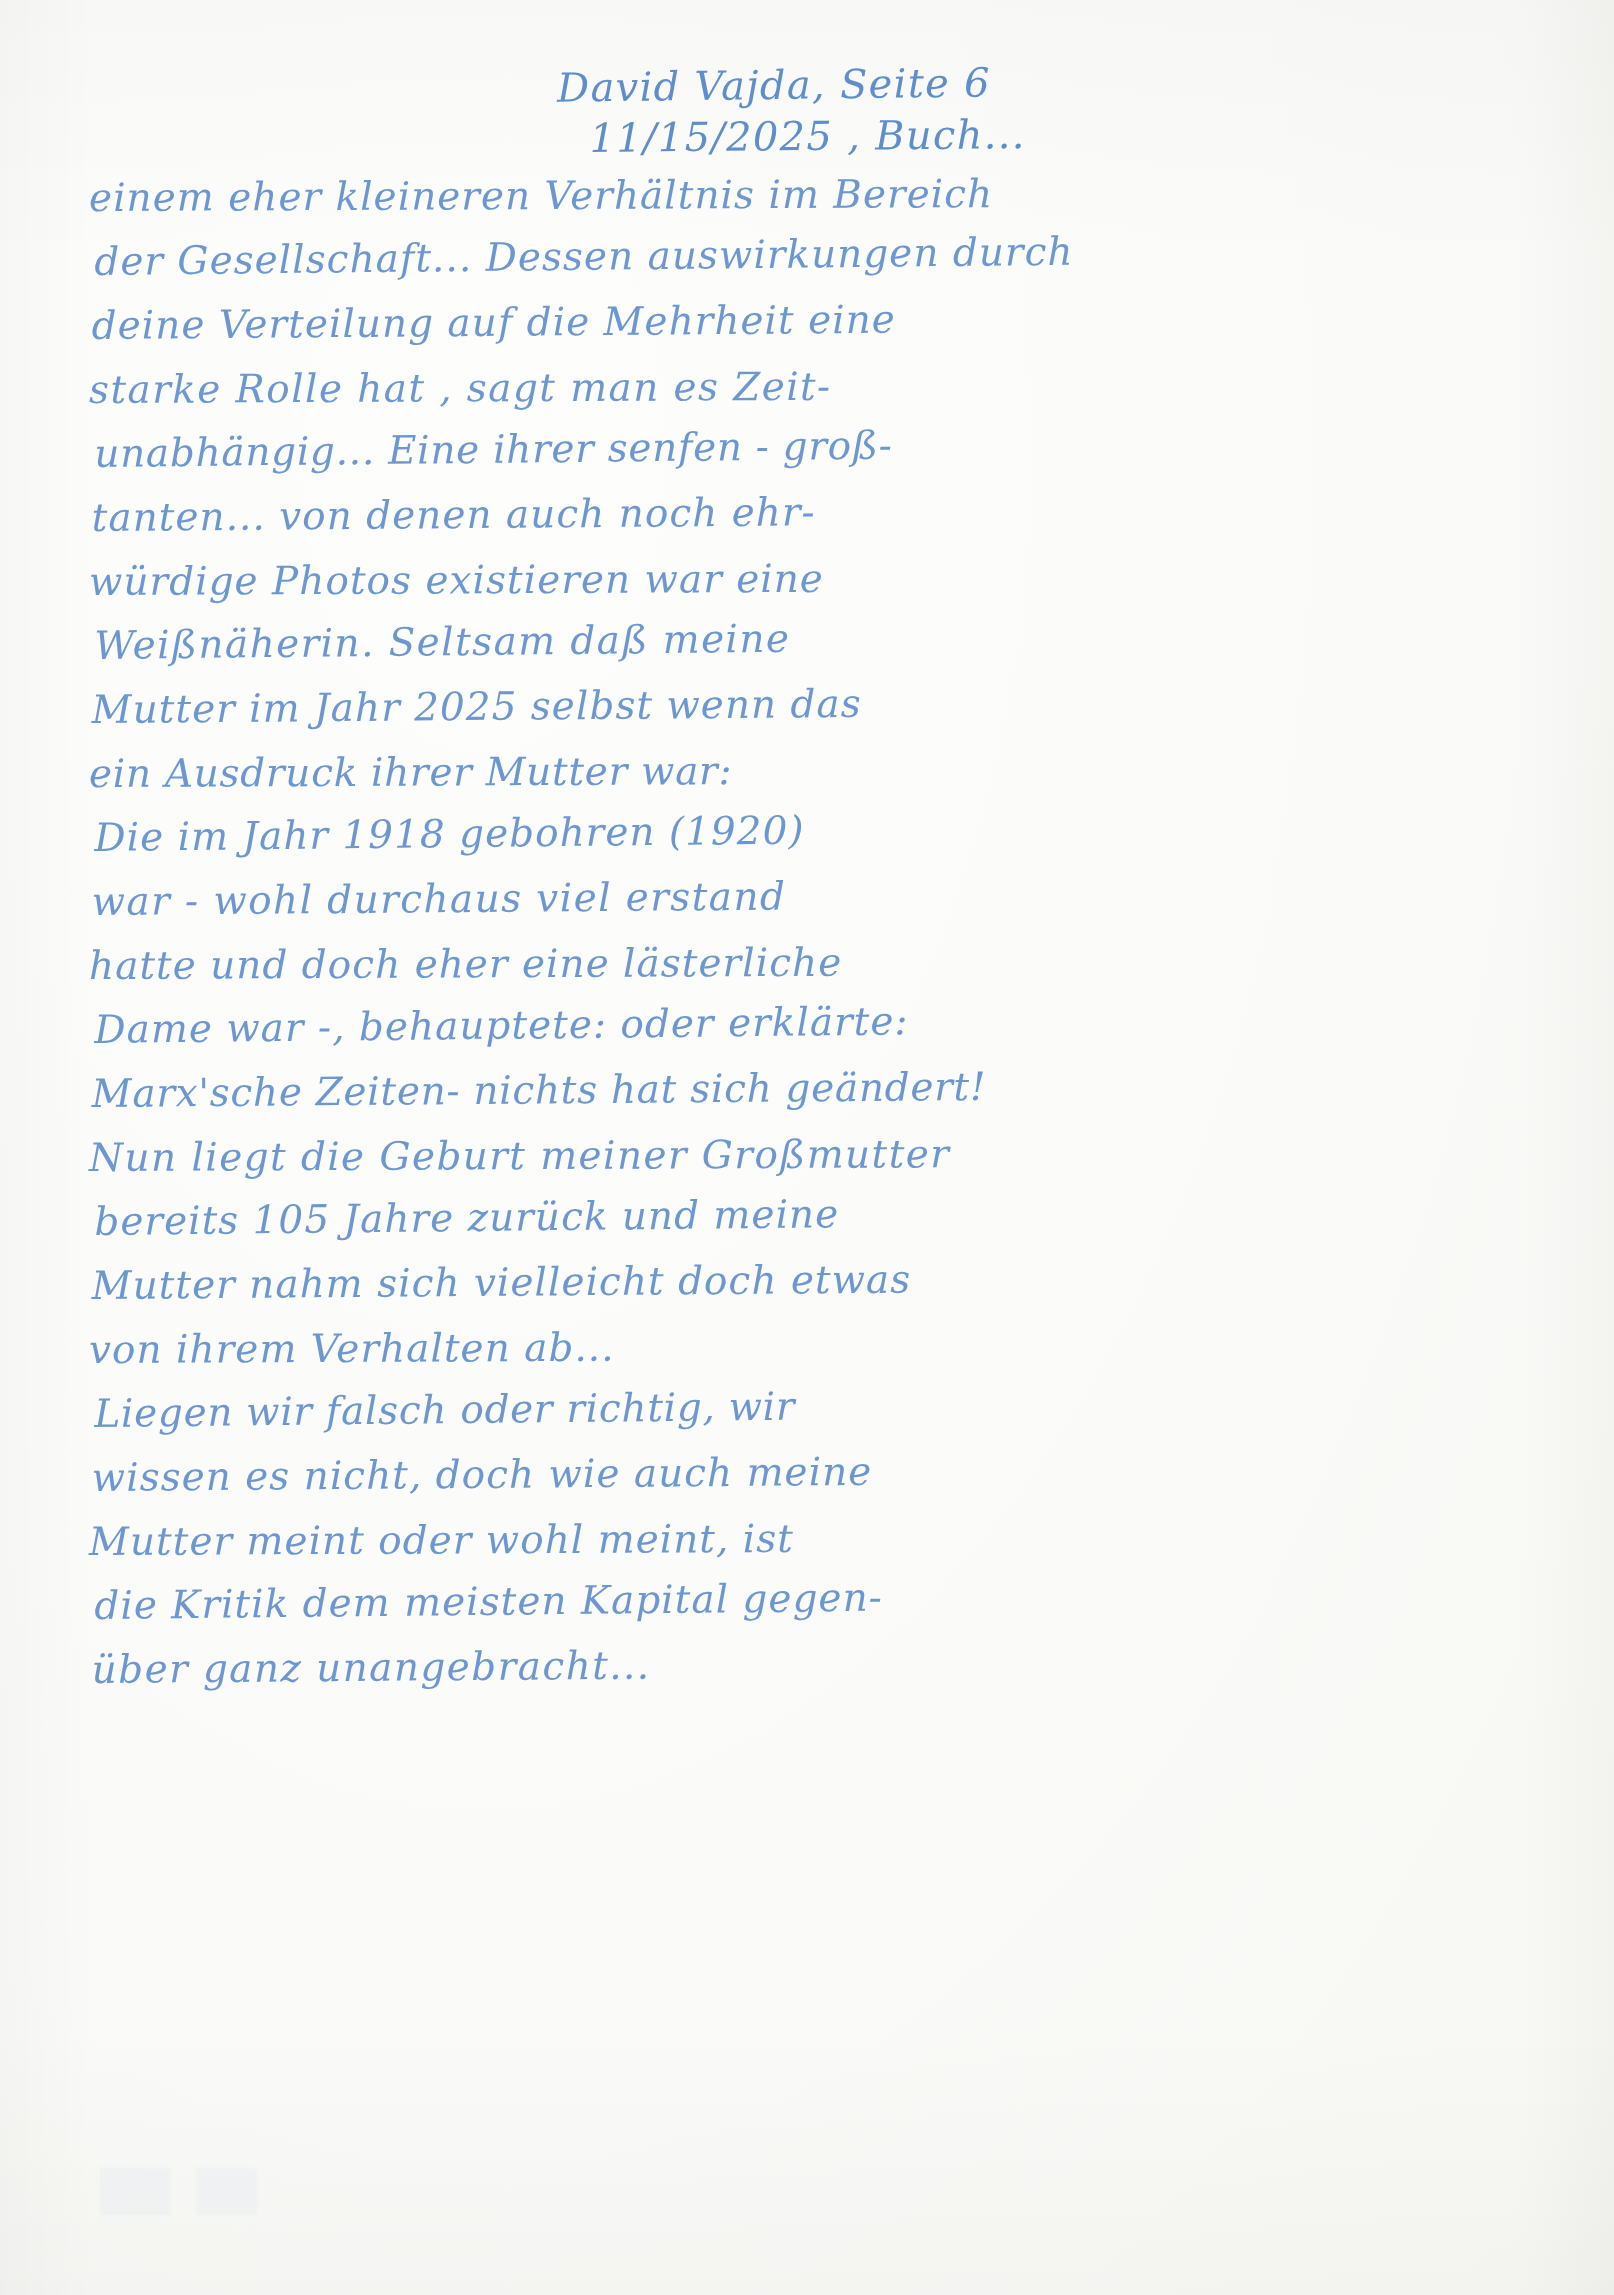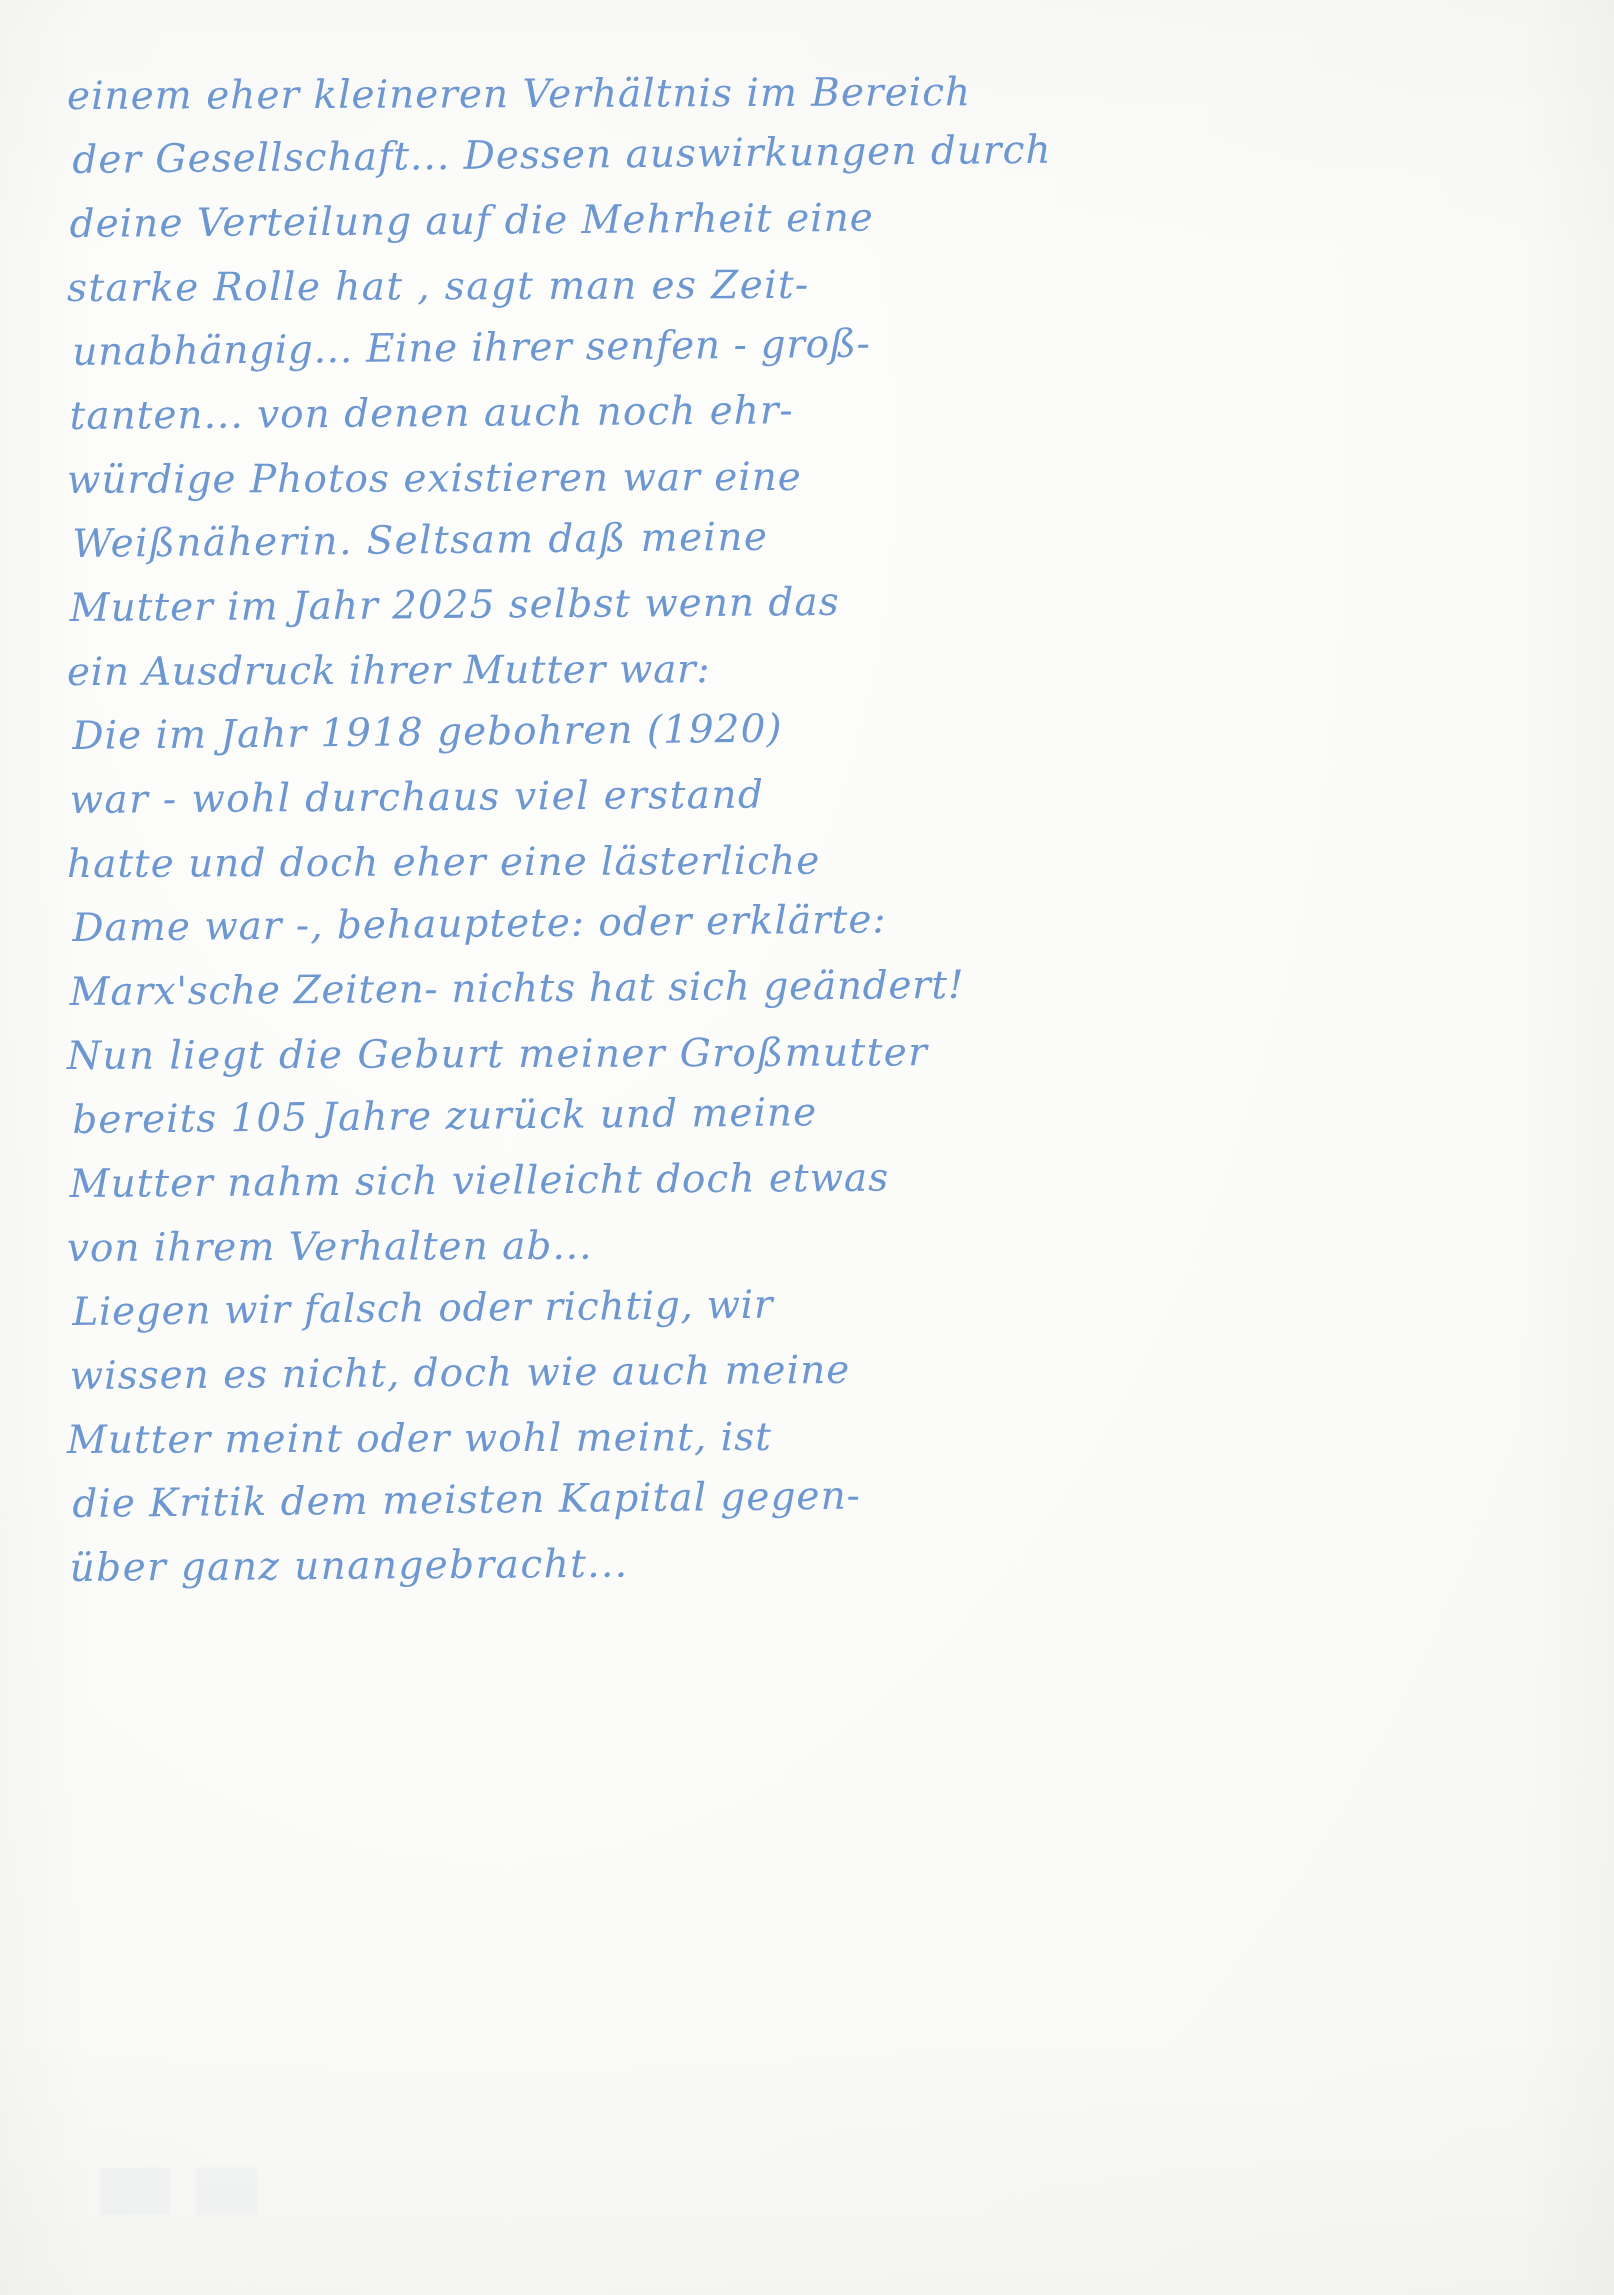--- a/index.html
+++ b/index.html
@@ -58,20 +58,21 @@
     font-size: 40px;
     line-height: 1.28;
     letter-spacing: 1.3px;
     white-space: nowrap;
   }
   .hdr-line.l1 { transform: translateX(-27px) rotate(-0.7deg); }
   .hdr-line.l2 { transform: translateX(6.7px) rotate(-0.5deg); }
 
   .body-block {
     margin-top: 16px;
+    margin-left: 22px;
   }
 
   .ln {
     display: block;
     color: #6d97d0;
     font-family: "DejaVu Serif", serif;
     font-style: italic;
     font-size: 39px;
     line-height: 1.0;
     letter-spacing: 1px;
@@ -102,20 +103,24 @@
     z-index: 1;
   }
 </style>
 </head>
 <body>
 
 <div class="page">
 
   <div class="handwriting">
 
+    <div class="header-block">
+      <span class="hdr-line l1">David Vajda, Seite 6</span>
+      <span class="hdr-line l2">11/15/2025 , Buch...</span>
+    </div>
 
     <div class="body-block">
       <span class="ln">einem eher kleineren Verhältnis im Bereich</span>
       <span class="ln">der Gesellschaft... Dessen auswirkungen durch</span>
       <span class="ln">deine Verteilung auf die Mehrheit eine</span>
       <span class="ln">starke Rolle hat , sagt man es Zeit-</span>
       <span class="ln">unabhängig... Eine ihrer senfen - groß-</span>
       <span class="ln">tanten...   von denen auch noch ehr-</span>
       <span class="ln">würdige Photos existieren war eine</span>
       <span class="ln">Weißnäherin. Seltsam daß meine</span>

